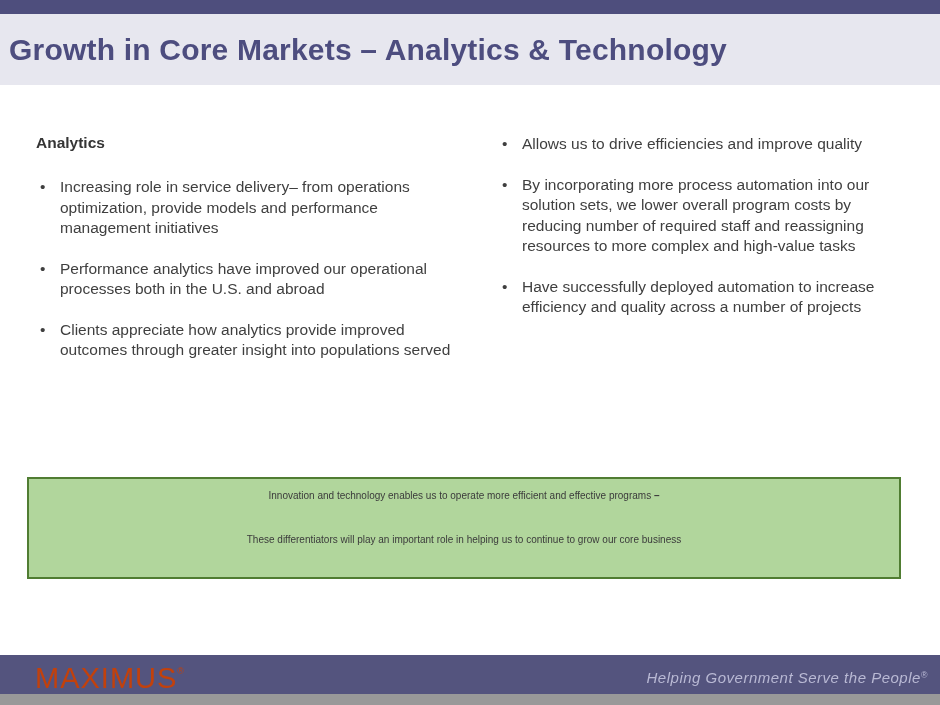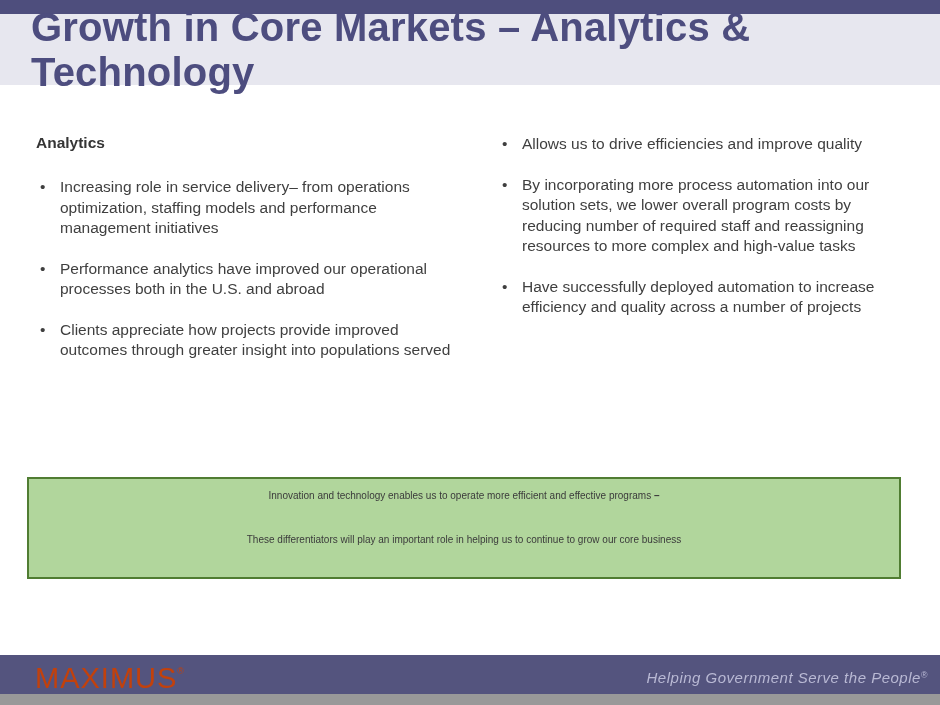--- a/index.html
+++ b/index.html
@@ -5,21 +5,21 @@
   html,body{margin:0;padding:0;background:#fff;}
   body{width:940px;height:705px;font-family:"Liberation Sans",sans-serif;overflow:hidden;}
   .slide{position:relative;width:940px;height:705px;background:#ffffff;}
 
   
   .top-bar{position:absolute;left:0;top:0;width:940px;height:14px;background:#4e4e7d;}
 
   
   .header{position:absolute;left:0;top:14px;width:940px;height:71px;background:#e7e7ef;
           display:flex;align-items:center;}
-  .title{margin-left:31px;font-size:40px;font-weight:bold;color:#4d4d7f;letter-spacing:0.2px;}
+  .title{margin-left:9px;font-size:30px;font-weight:bold;color:#4d4d7f;letter-spacing:0.2px;}
 
   
   .columns{position:absolute;left:36px;top:134px;width:876px;display:flex;}
   .col-left{width:425px;margin-right:37px;flex:none;}
   .col-right{flex:1;}
   .col-heading{font-size:15.5px;font-weight:bold;color:#353535;margin:0 0 25px 0;}
   .bullet{display:flex;margin-bottom:20px;color:#3f3f3f;font-size:15.5px;line-height:20.5px;}
   .dot{flex:none;width:24px;padding-left:4px;box-sizing:border-box;}
   .btext{flex:1;}
 
@@ -54,29 +54,29 @@
     <div class="title">Growth in Core Markets – Analytics &amp; Technology</div>
   </div>
 
   <div class="columns">
 
     <div class="col-left">
       <div class="col-heading">Analytics</div>
 
       <div class="bullet">
         <span class="dot">•</span>
-        <span class="btext">Increasing role in service delivery– from operations optimization, staffing models and performance management initiatives</span>
+        <span class="btext">Increasing role in service delivery– from operations optimization, provide models and performance management initiatives</span>
       </div>
       <div class="bullet">
         <span class="dot">•</span>
         <span class="btext">Performance analytics have improved our operational processes both in the U.S. and abroad</span>
       </div>
       <div class="bullet">
         <span class="dot">•</span>
-        <span class="btext">Clients appreciate how projects provide improved outcomes through greater insight into populations served</span>
+        <span class="btext">Clients appreciate how analytics provide improved outcomes through greater insight into populations served</span>
       </div>
     </div>
 
     <div class="col-right">
 
       <div class="bullet">
         <span class="dot">•</span>
         <span class="btext">Allows us to drive efficiencies and improve quality</span>
       </div>
       <div class="bullet">

